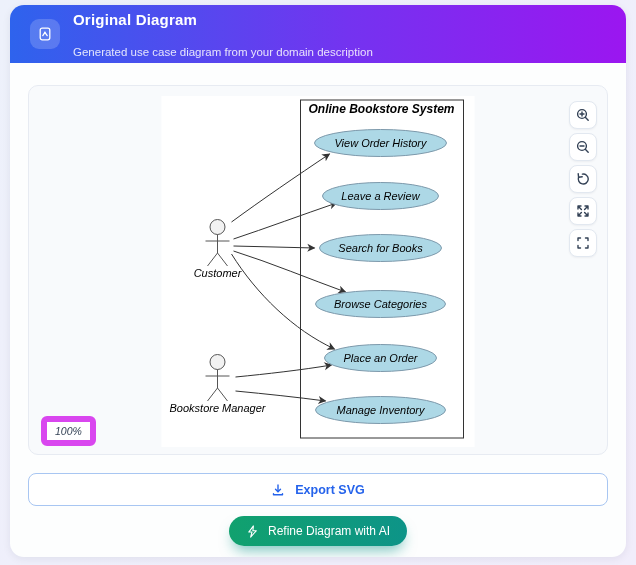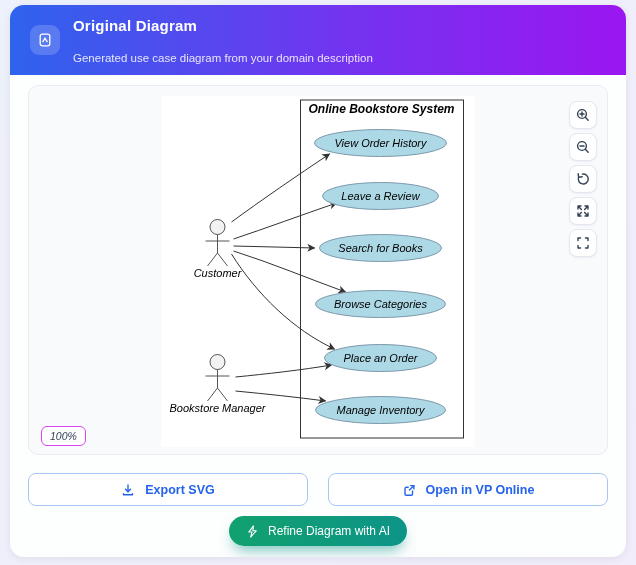--- a/index.html
+++ b/index.html
@@ -8,21 +8,21 @@
     font-family:"Liberation Sans", sans-serif;
     background:linear-gradient(135deg,#edf1fb 0%,#f1edfb 100%);
     position:relative;
   }
   .card {
     position:absolute; left:10px; top:5px; width:616px; height:552px;
     background:#fdfefe; border-radius:14px; overflow:hidden;
     box-shadow:0 2px 8px rgba(15,23,42,.07);
   }
   .header {
-    height:70px;
+    height:58px;
     background:linear-gradient(90deg,#2e63ed 0%,#7433f0 55%,#9b16f0 100%);
     display:flex; align-items:center; gap:13px; padding:0 20px;
   }
   .icon-badge {
     width:30px; height:30px; border-radius:9px;
     background:rgba(255,255,255,.18);
     display:flex; align-items:center; justify-content:center; flex:0 0 auto;
   }
   .header-title { font-size:15px; font-weight:bold; color:#fff; letter-spacing:.2px; }
   .header-sub { font-size:11.5px; color:rgba(255,255,255,.85); margin-top:18px; }
@@ -47,21 +47,21 @@
     display:flex; flex-direction:column; gap:4px;
   }
   .tool-btn {
     width:28px; height:28px; border-radius:8px; background:#fff;
     border:1px solid #e2e8f0; color:#334155; cursor:pointer;
     display:flex; align-items:center; justify-content:center;
     box-shadow:0 1px 2px rgba(15,23,42,.05);
   }
   .zoom-badge {
     position:absolute; left:12px; bottom:8px; background:#fff;
-    border:1px solid #d946ef; border-radius:6px; padding:3px 8px;
+    border:6px solid #d946ef; border-radius:6px; padding:3px 8px;
     font-size:10.5px; color:#334155;
   }
 
   .actions-row {
     position:absolute; left:18px; top:468px; width:580px;
     display:flex; gap:20px;
   }
   .action-btn {
     flex:1; height:33px; background:#fff; border:1px solid #a8c6f2;
     border-radius:8px; color:#2563eb; font-size:12.5px; font-weight:600;
@@ -215,28 +215,20 @@
 
   <div class="actions-row">
     <button class="action-btn">
       <svg width="14" height="14" viewBox="0 0 14 14" fill="none" stroke="#2563eb" stroke-width="1.4" stroke-linecap="round" stroke-linejoin="round">
         <path d="M7 2 V8.6"></path>
           <path d="M4.5 6.3 L7 8.8 L9.5 6.3"></path>
           <path d="M2.5 10.8 V11.8 H11.5 V10.8"></path>
       </svg>
       <span>Export SVG</span>
     </button>
-    <button class="action-btn">
-      <svg width="14" height="14" viewBox="0 0 14 14" fill="none" stroke="#2563eb" stroke-width="1.4" stroke-linecap="round" stroke-linejoin="round">
-        <path d="M10.5 8 V11 a1.2 1.2 0 0 1 -1.2 1.2 H4.2 A1.2 1.2 0 0 1 3 11 V5.5 a1.2 1.2 0 0 1 1.2 -1.2 H6.2"></path>
-        <path d="M8.6 2.6 H11.9 V5.9"></path>
-        <line x1="11.8" y1="2.7" x2="7.4" y2="7.1"></line>
-      </svg>
-      <span>Open in VP Online</span>
-    </button>
   </div>
 
   <div class="refine-row">
     <button class="refine-btn">
       <svg width="13" height="13" viewBox="0 0 14 14" fill="none" stroke="#ffffff" stroke-width="1.2" stroke-linejoin="round">
         <path d="M8 1 L3 7.6 H6.4 L5 13 L11 6.2 H7.4 Z"></path>
       </svg>
       <span>Refine Diagram with AI</span>
     </button>
   </div>

